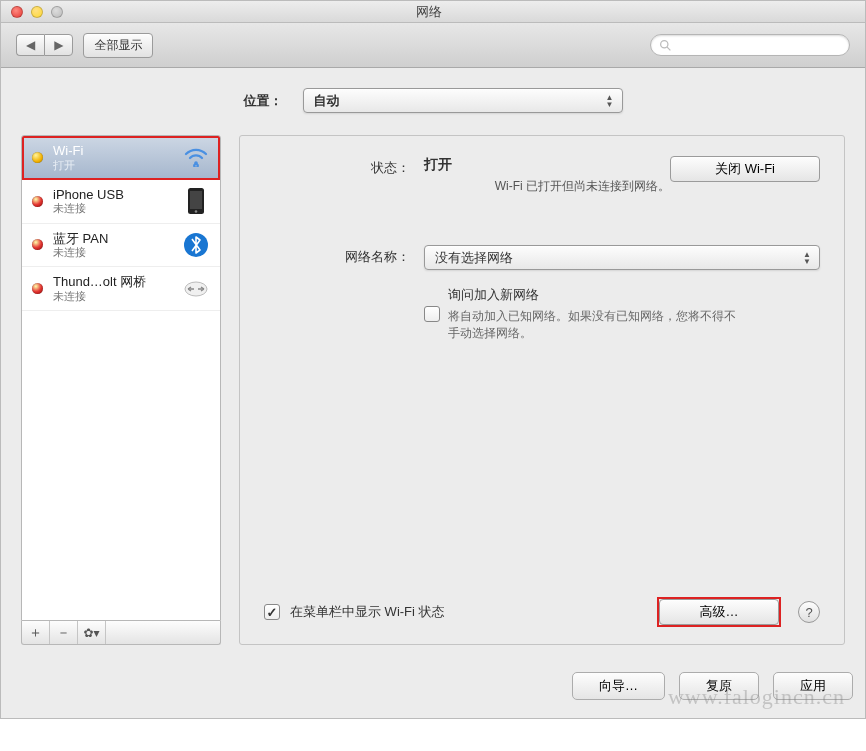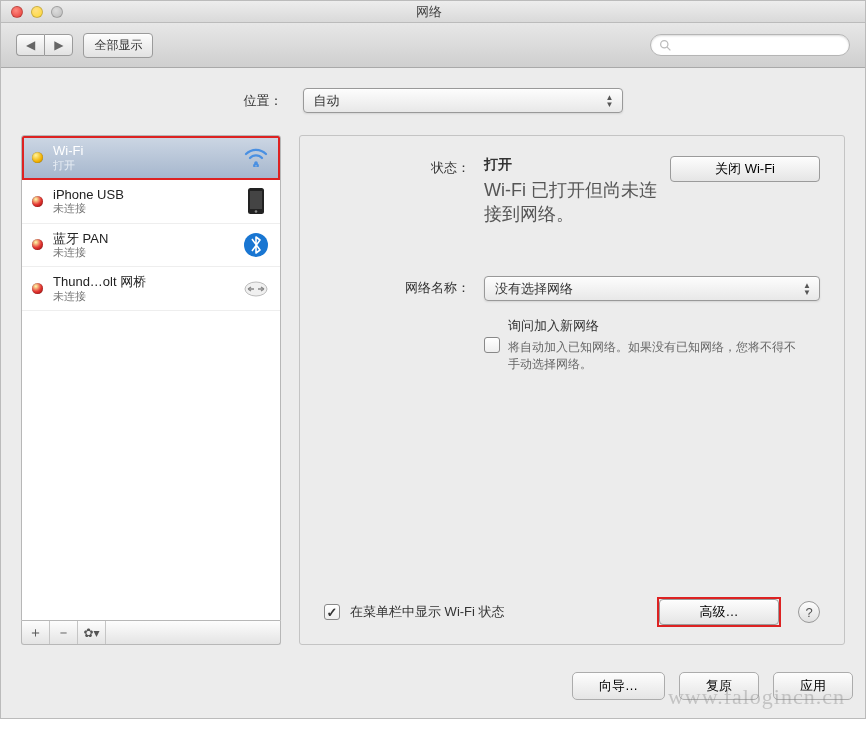--- a/index.html
+++ b/index.html
@@ -21,29 +21,29 @@
   .segbtn .btn:first-child { border-radius: 4px 0 0 4px; border-right: none; }
   .segbtn .btn:last-child { border-radius: 0 4px 4px 0; }
   .navarrow { color: #666; font-size: 12px; padding: 3px 9px; }
   .search { margin-left: auto; display: flex; align-items: center; background: #fff; border: 1px solid #b5b5b5; border-radius: 12px; padding: 2px 8px; width: 200px; height: 22px; box-shadow: inset 0 1px 2px rgba(0,0,0,0.15); }
   .search svg { width: 13px; height: 13px; opacity: 0.5; }
   .search input { border: none; outline: none; flex: 1; background: transparent; font-size: 12px; margin-left: 4px; }
   
   
   .prefbody { background: #ececec; padding: 20px 20px 15px 20px; position: relative; }
   
-  .location-row { display: flex; align-items: center; justify-content: center; gap: 20px; margin-bottom: 22px; }
+  .location-row { display: flex; align-items: center; justify-content: center; gap: 20px; margin-bottom: 22px; font-weight: bold; }
   .label { font-size: 13px; color: #333; }
   .popup { background: linear-gradient(#fdfdfd, #e8e8e8); border: 1px solid #999; border-radius: 4px; height: 25px; display: flex; align-items: center; padding: 0 22px 0 10px; position: relative; min-width: 320px; box-shadow: 0 1px 0 rgba(255,255,255,0.7) inset, 0 1px 2px rgba(0,0,0,0.1); }
   .popup .caret { position: absolute; right: 4px; top: 2px; bottom: 2px; width: 16px; display: flex; flex-direction: column; justify-content: center; align-items: center; font-size: 8px; line-height: 7px; color: #555; }
   
   .columns { display: flex; gap: 18px; align-items: stretch; }
   
   
-  .sidebar-wrap { width: 260px; display: flex; flex-direction: column; }
+  .sidebar-wrap { width: 200px; display: flex; flex-direction: column; }
   .sidebar { flex: 1; background: #fff; border: 1px solid #b7b7b7; border-radius: 3px 3px 0 0; overflow: hidden; }
   .side-item { display: flex; align-items: center; padding: 7px 10px; gap: 10px; border-bottom: 1px solid #eee; position: relative; }
   .side-item.sel { background: linear-gradient(#cdd7e4, #a5b6cd); }
   .side-item.hl { outline: 2px solid #d22; outline-offset: -2px; }
   .status-dot { width: 11px; height: 11px; border-radius: 50%; }
   .status-dot.yellow { background: radial-gradient(circle at 35% 30%, #fff39a, #f2b100 60%, #b88700); box-shadow: inset 0 0 1px rgba(0,0,0,0.5); }
   .status-dot.red { background: radial-gradient(circle at 35% 30%, #ffa, #e53935 50%, #8e0000); box-shadow: inset 0 0 1px rgba(0,0,0,0.5); }
   .side-text { flex: 1; display: flex; flex-direction: column; line-height: 1.2; }
   .side-name { font-size: 13px; color: #222; }
   .side-item.sel .side-name { color: #fff; font-weight: 500; }
@@ -55,21 +55,21 @@
   .sidebar-btns .sbtn { width: 28px; border-right: 1px solid #c5c5c5; display: flex; align-items: center; justify-content: center; font-size: 14px; color: #555; }
   .sidebar-btns .sbtn.gear { font-size: 12px; }
   .sidebar-btns .spacer { flex: 1; }
   
   
   .detail { flex: 1; background: #ececec; border: 1px solid #c4c4c4; border-radius: 3px; padding: 20px 24px 18px 24px; min-height: 510px; display: flex; flex-direction: column; }
   .row { display: flex; margin-bottom: 10px; }
   .row-label { width: 160px; text-align: right; padding-right: 14px; padding-top: 3px; font-size: 13px; }
   .row-val { flex: 1; }
   .status-val { font-size: 14px; font-weight: 600; margin-bottom: 4px; }
-  .status-desc { font-size: 18px; color: #555; }
+  .status-desc { font-size: 12px; color: #555; text-align: right; }
   .btn-std { background: linear-gradient(#fdfdfd, #e5e5e5); border: 1px solid #9b9b9b; border-radius: 4px; padding: 3px 20px; font-size: 13px; box-shadow: 0 1px 0 rgba(255,255,255,0.6) inset; }
   
   .chk-row { display: flex; align-items: center; gap: 8px; }
   .chk { width: 16px; height: 16px; border: 1px solid #888; border-radius: 3px; background: linear-gradient(#fff,#eee); display: flex; align-items: center; justify-content: center; font-size: 13px; color: #333; }
   .chk.checked::before { content: "✓"; font-weight: bold; }
   
   .bottom-row { margin-top: auto; display: flex; align-items: center; gap: 10px; }
   .help-btn { width: 22px; height: 22px; border-radius: 50%; border: 1px solid #999; background: linear-gradient(#fdfdfd,#e0e0e0); display: flex; align-items: center; justify-content: center; font-size: 13px; color: #555; margin-left: 8px; }
   .adv-btn-wrap { outline: 2px solid #d22; outline-offset: -1px; padding: 1px; margin-left: auto; }
   

